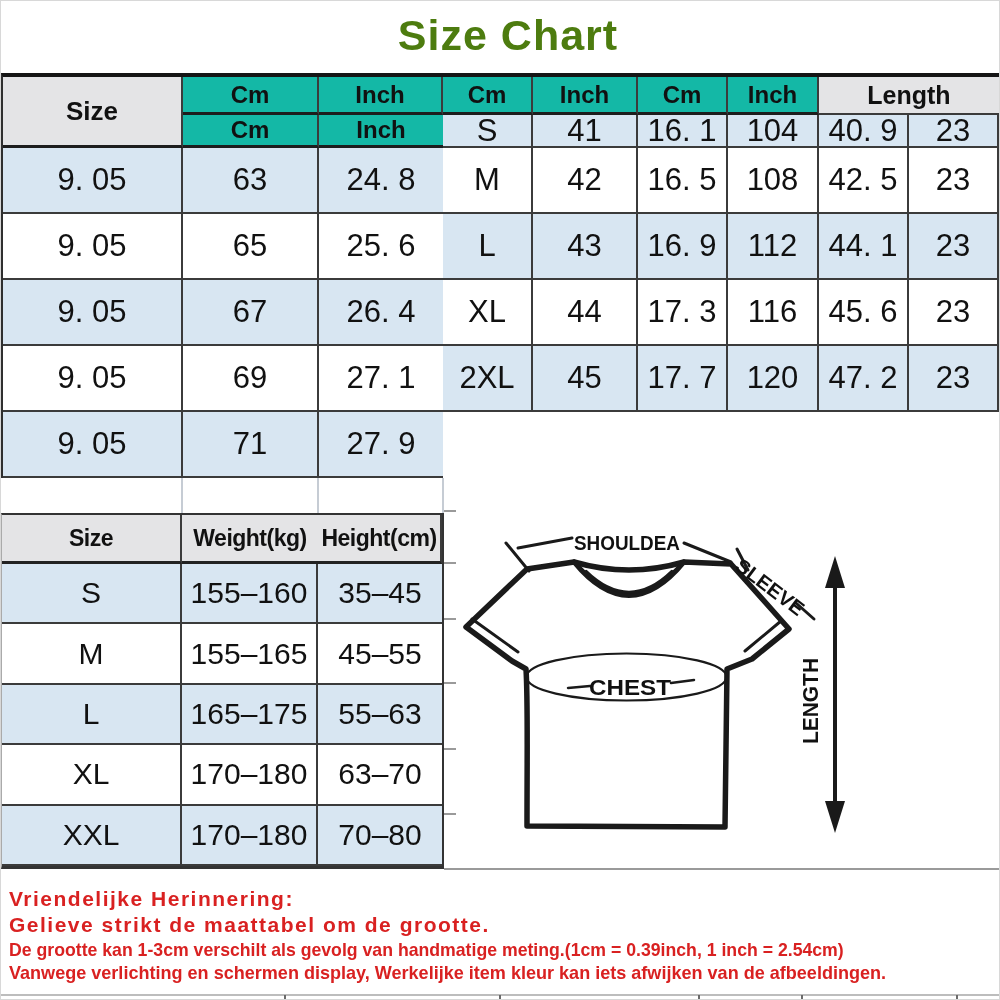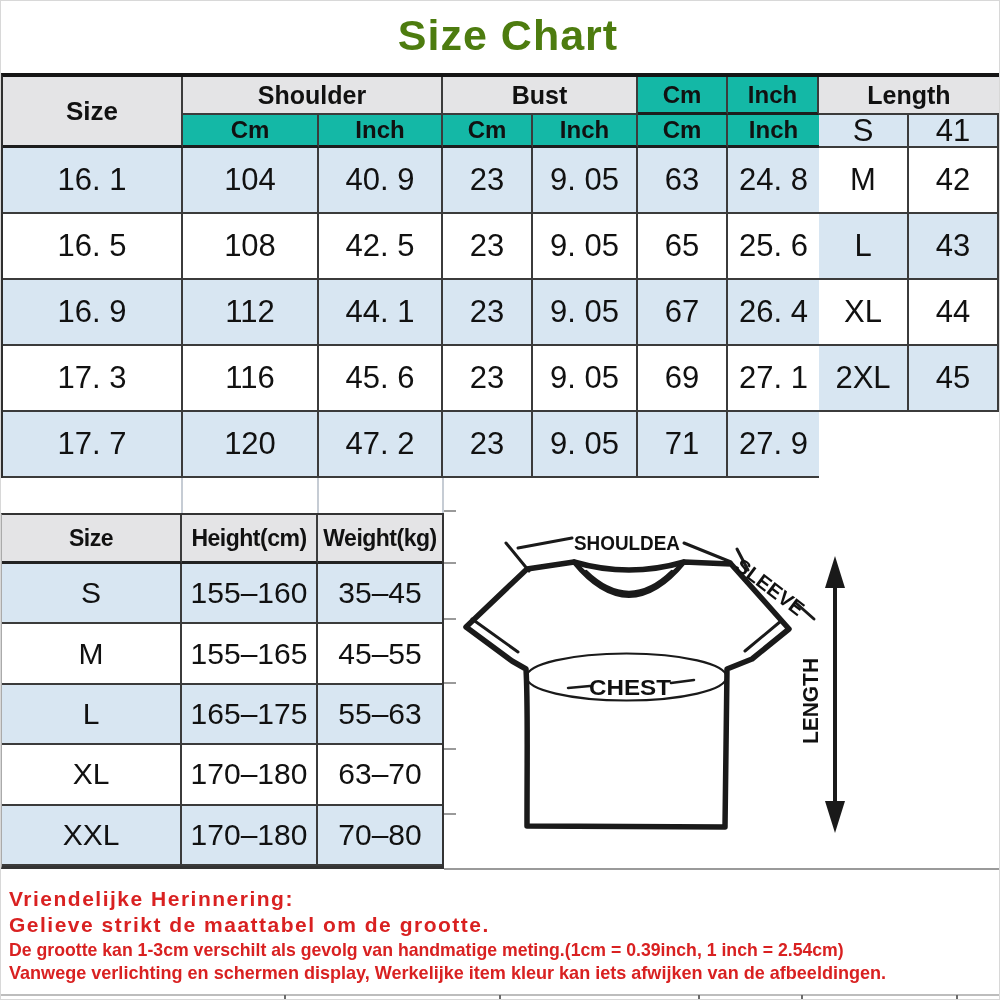--- a/index.html
+++ b/index.html
@@ -63,22 +63,20 @@
 </style>
 </head>
 <body>
 
 <div class="page">
 
   <div class="title">Size Chart</div>
 
   <div class="t1">
     <div class="c h size-h">Size</div>
-    <div class="c h g1">Shoulder</div>
-    <div class="c h g2">Bust</div>
     <div class="c h g4 last">Length</div>
     <div class="c unit">Cm</div>
     <div class="c unit">Inch</div>
     <div class="c unit">Cm</div>
     <div class="c unit">Inch</div>
     <div class="c unit">Cm</div>
     <div class="c unit">Inch</div>
     <div class="c unit">Cm</div>
     <div class="c unit last">Inch</div>
     <div class="rows">
@@ -143,22 +141,22 @@
   </div>
 </div>
   </div>
 
   <div class="gapline" style="left:180px"></div>
   <div class="gapline" style="left:316px"></div>
   <div class="gapline" style="left:441px"></div>
 
   <div class="t2">
     <div class="c h2">Size</div>
+    <div class="c h2 last">Weight(kg)</div>
     <div class="c h2">Height(cm)</div>
-    <div class="c h2 last">Weight(kg)</div>
     <div class="rows">
   <div class="t2row">
     <div class="c">S</div>
     <div class="c">155–160</div>
     <div class="c last">35–45</div>
   </div>
 
   <div class="t2row">
     <div class="c">M</div>
     <div class="c">155–165</div>

